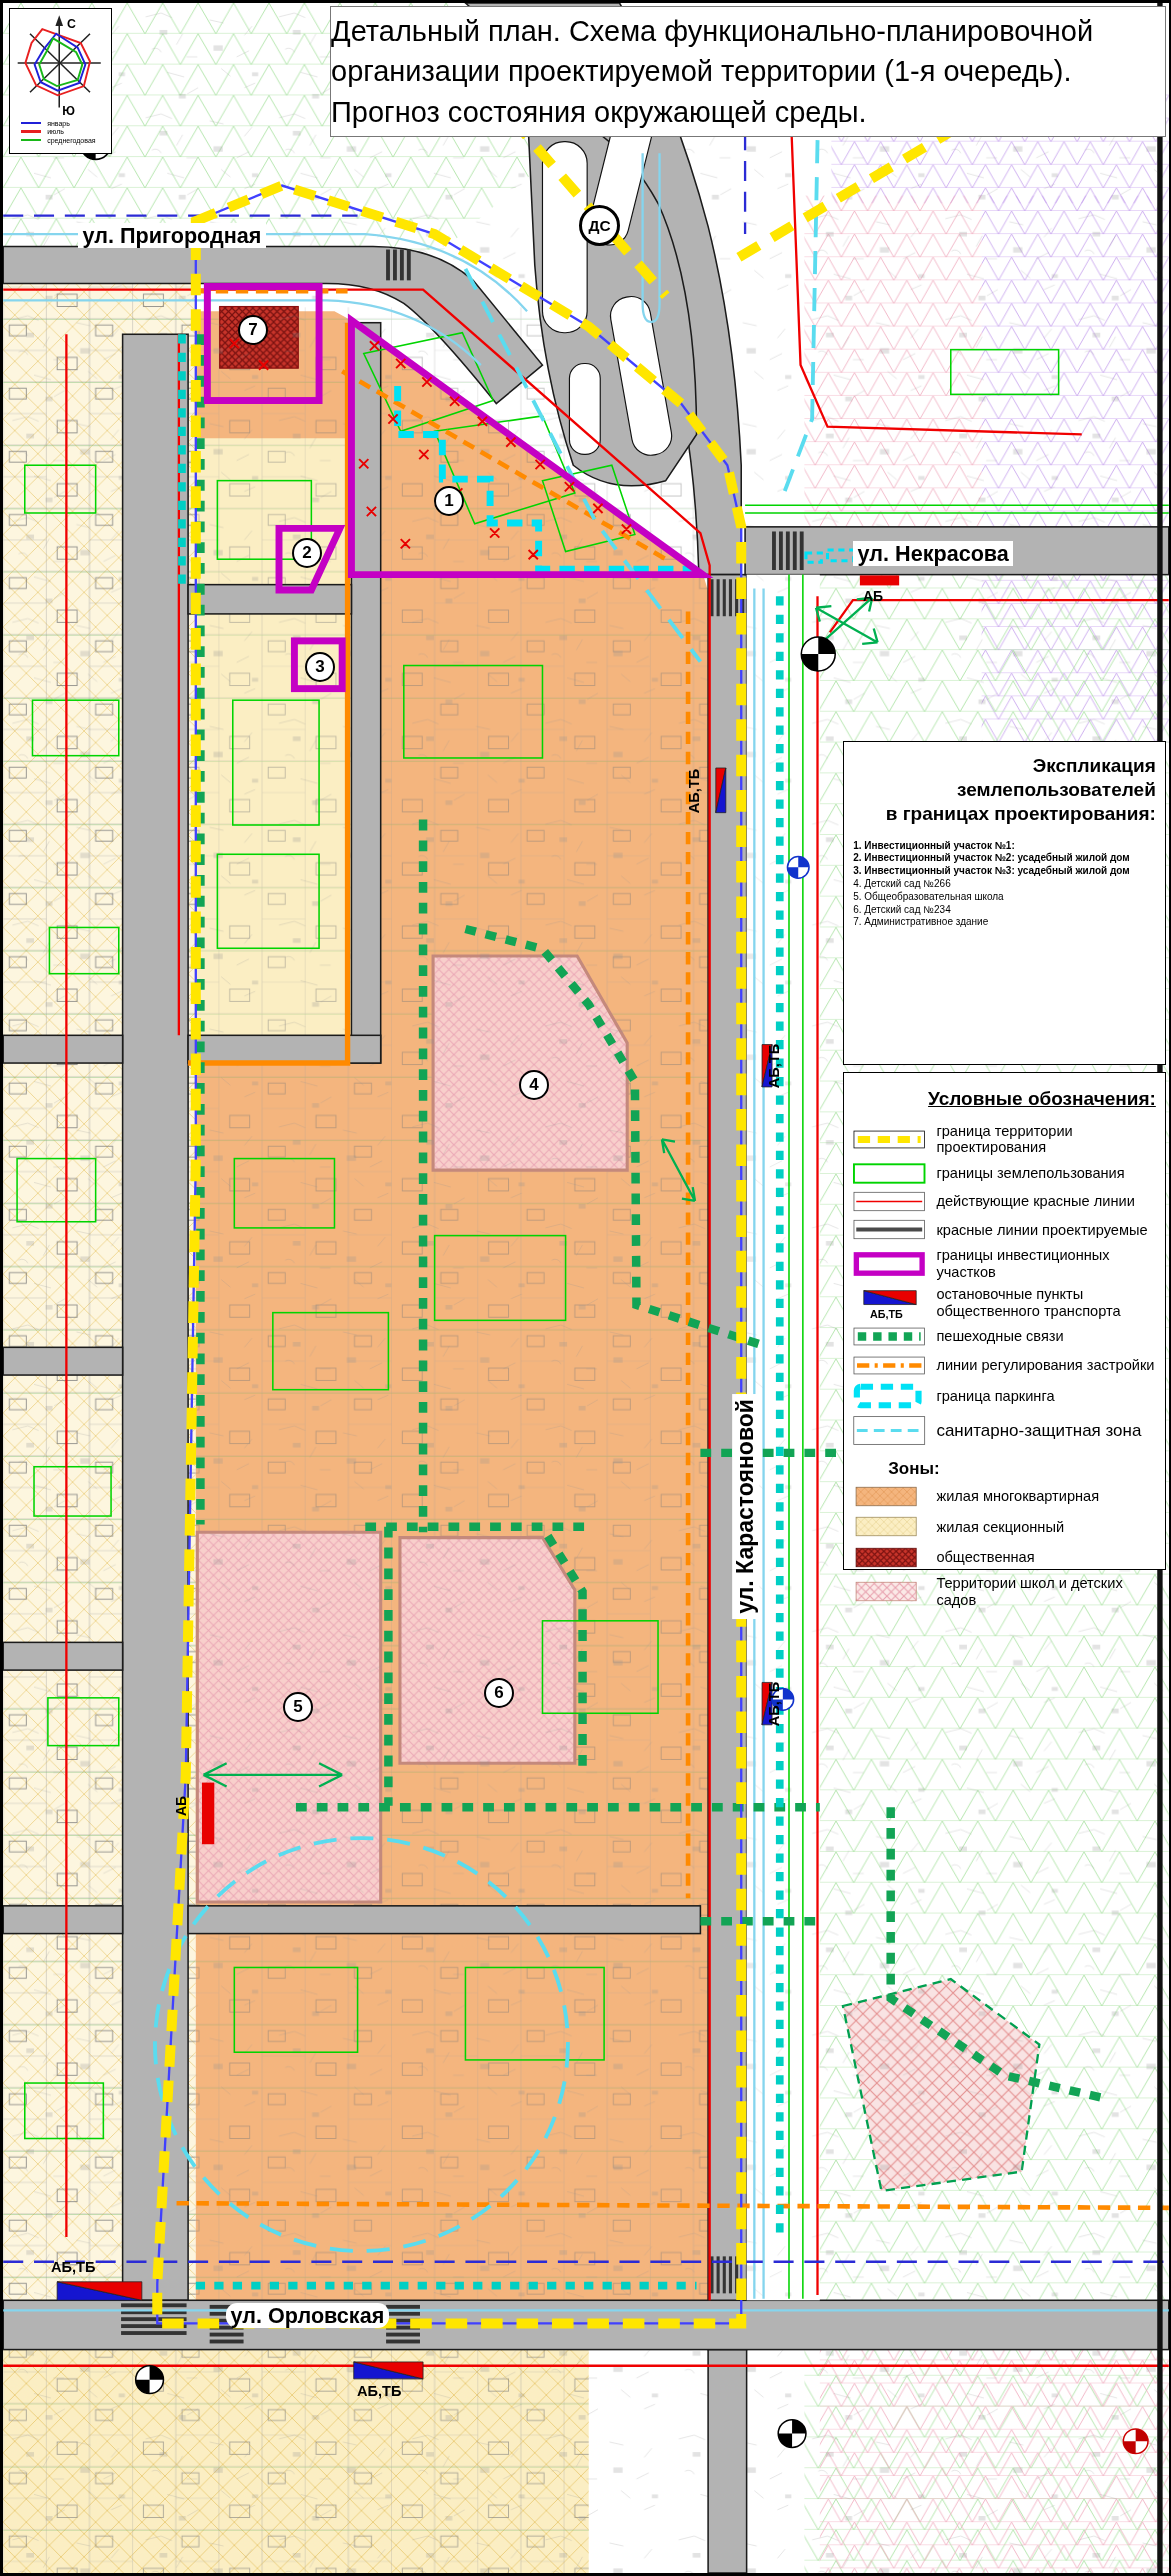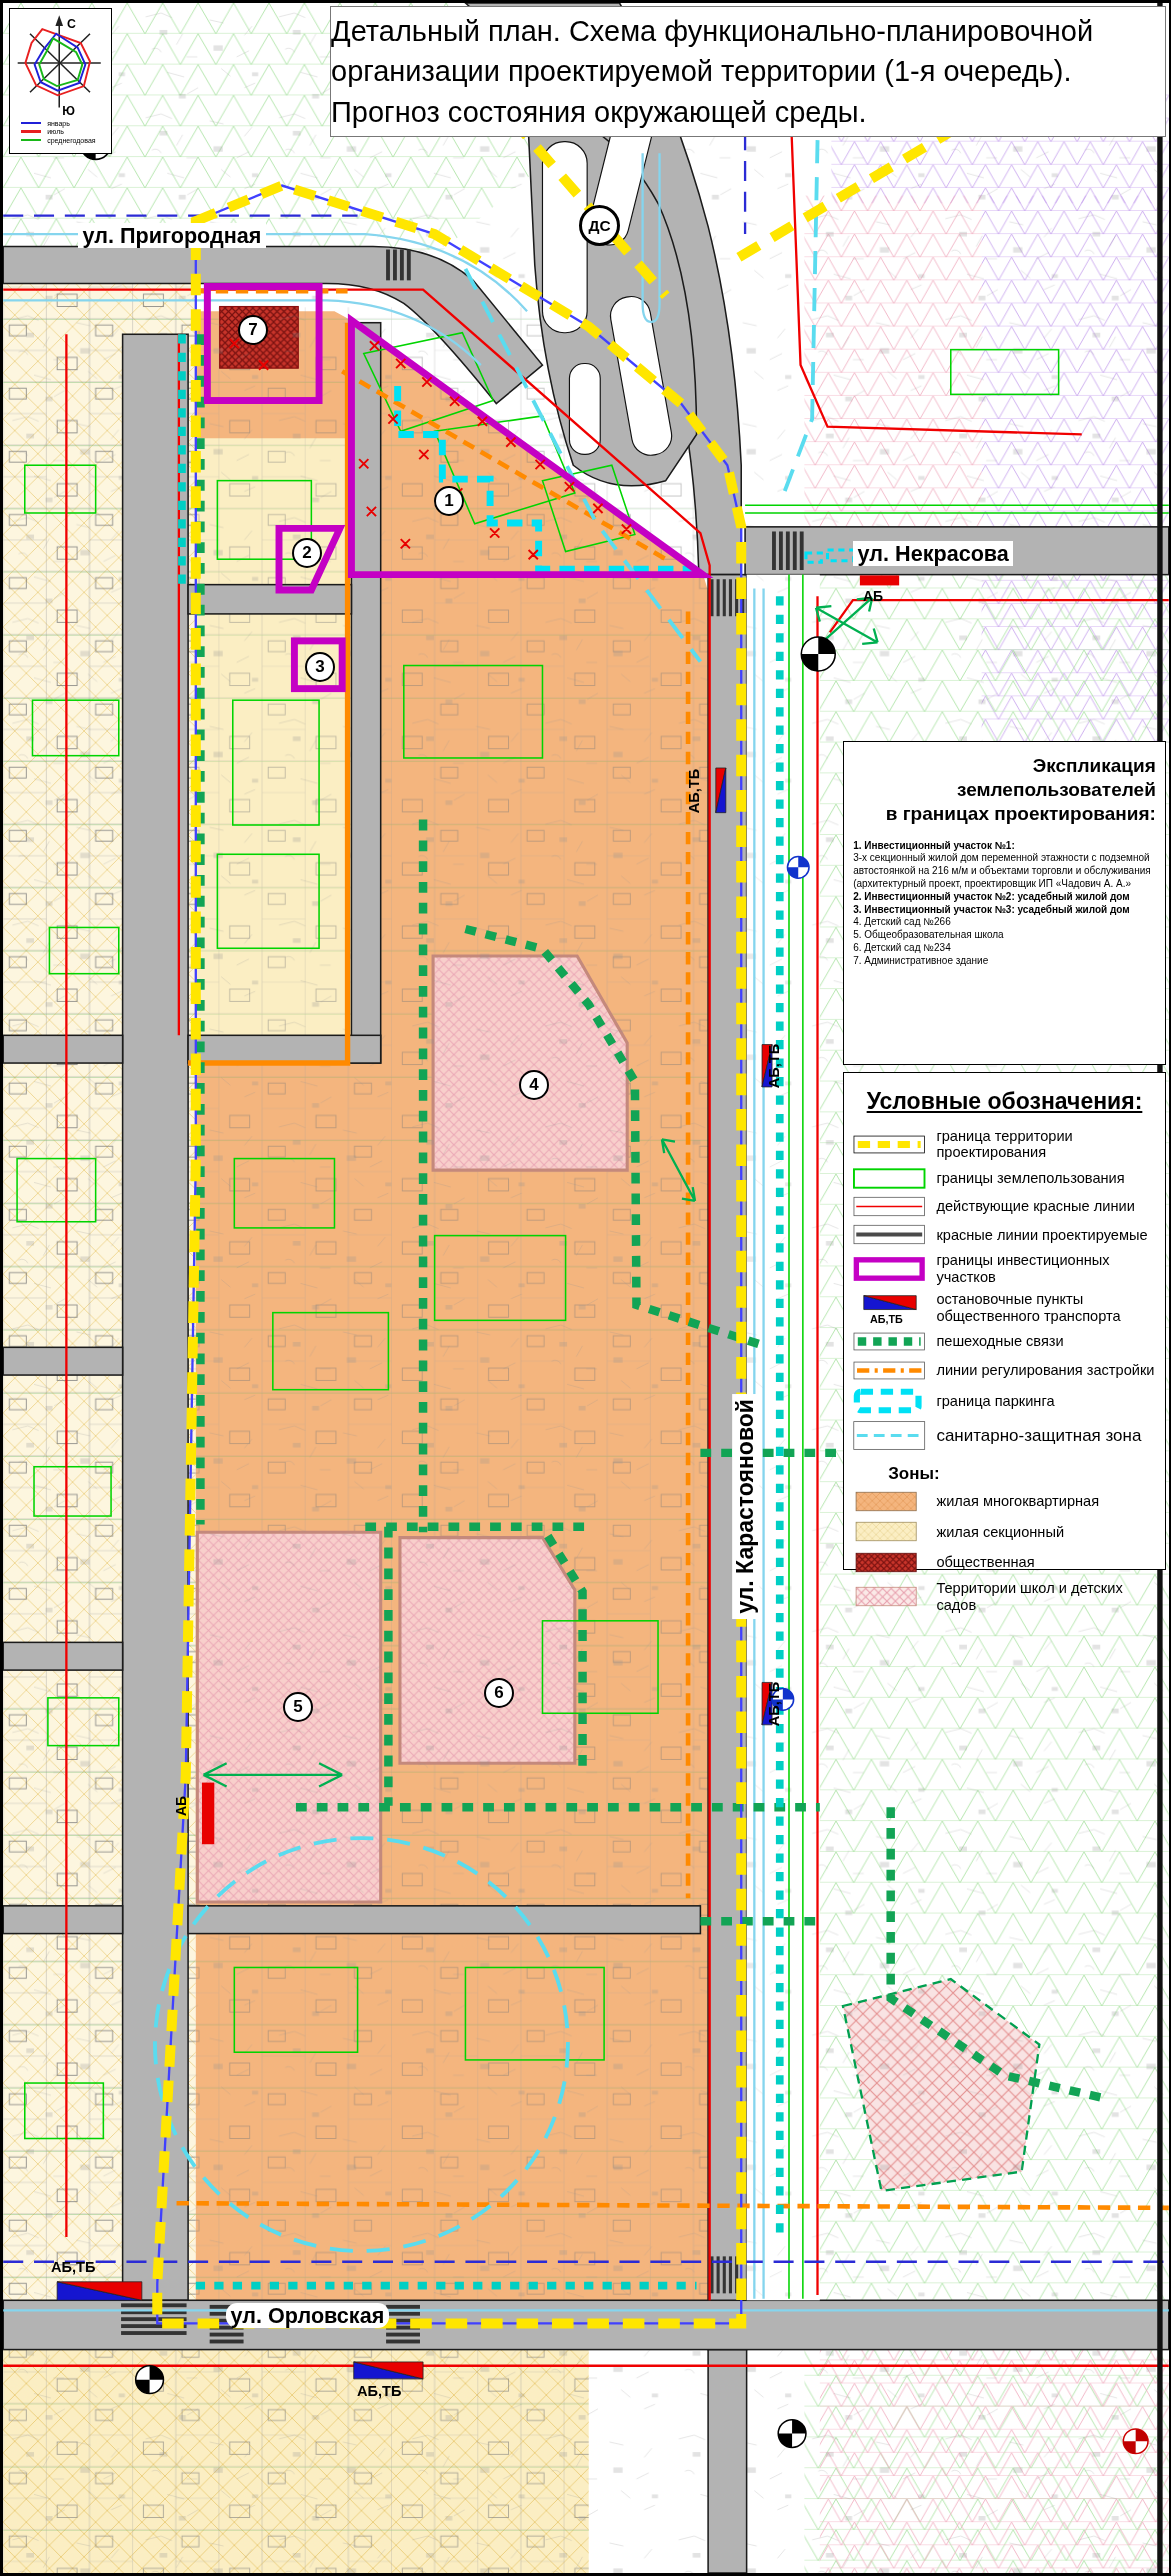--- a/index.html
+++ b/index.html
@@ -23,21 +23,21 @@
   #park-band{position:absolute;left:842px;top:1989px;width:320px;height:45px;background:#fff;
              display:flex;align-items:center;justify-content:center;font-weight:bold;
              font-size:28px;color:#2E5B33;}
   .panel{position:absolute;left:840px;width:323px;background:#fff;border:1.5px solid #000;
          box-sizing:border-box;padding:7.7px 9.2px;color:#000;}
   #expl-panel{top:738px;height:324px;}
   #legend-panel{top:1069px;height:498px;}
   .expl-h{font-weight:bold;font-size:19px;line-height:1.25;margin:4.6px 0 14px 0;text-align:right;}
   .expl-item{font-size:10px;line-height:1.28;}
   .expl-b{font-weight:bold;}
-  .leg-h{font-weight:bold;font-size:23px;text-decoration:underline;text-align:center;margin:7.7px 0 12.3px 0;}
+  .leg-h{font-weight:bold;font-size:19px;text-decoration:underline;text-align:right;margin:7.7px 0 12.3px 0;}
   .lrow{display:flex;align-items:center;margin:5.4px 0;}
   .lrow svg{flex:0 0 74px;margin-right:9.2px;}
   .llab{font-size:14.6px;line-height:1.15;}
   .zones-h{font-weight:bold;font-size:17px;margin:12.3px 0 3.1px 35px;}
   #windrose{position:absolute;left:6.2px;top:4.6px;width:103px;height:146px;background:#fff;
             border:1.5px solid #000;box-sizing:border-box;}
   .wr-leg{display:flex;align-items:center;margin:0 0 1.5px 10.8px;}
   .wr-line{width:20px;height:2.3px;margin-right:6.2px;}
   .wr-lab{font-size:7px;color:#000;}
   .flaglab{position:absolute;font-weight:bold;font-size:14.6px;color:#000;white-space:nowrap;}
@@ -445,21 +445,20 @@
 <div class="flaglab vrot" style="left:669px;top:780px;">АБ,ТБ</div>
 <div class="flaglab vrot" style="left:749px;top:1055px;">АБ,ТБ</div>
 <div class="flaglab vrot" style="left:749px;top:1693px;">АБ,ТБ</div>
 
 <div class="panel" id="expl-panel">
   <div class="expl-h">
     <span>Экспликация землепользователей</span><br>
     <span>в границах проектирования:</span>
   </div>
   <div class="expl-item expl-b">1. Инвестиционный участок №1:</div>
-  <div class="expl-item">3-х секционный жилой дом переменной этажности с подземной автостоянкой на 216 м/м и объектами торговли и обслуживания (архитектурный проект, проектировщик ИП «Чадович А. А.»</div>
   <div class="expl-item expl-b">2. Инвестиционный участок №2: усадебный жилой дом</div>
   <div class="expl-item expl-b">3. Инвестиционный участок №3: усадебный жилой дом</div>
   <div class="expl-item">4. Детский сад №266</div>
   <div class="expl-item">5. Общеобразовательная школа</div>
   <div class="expl-item">6. Детский сад №234</div>
   <div class="expl-item">7. Административное здание</div>
 </div>
 
 <div class="panel" id="legend-panel">
   <div class="leg-h">Условные обозначения:</div>

